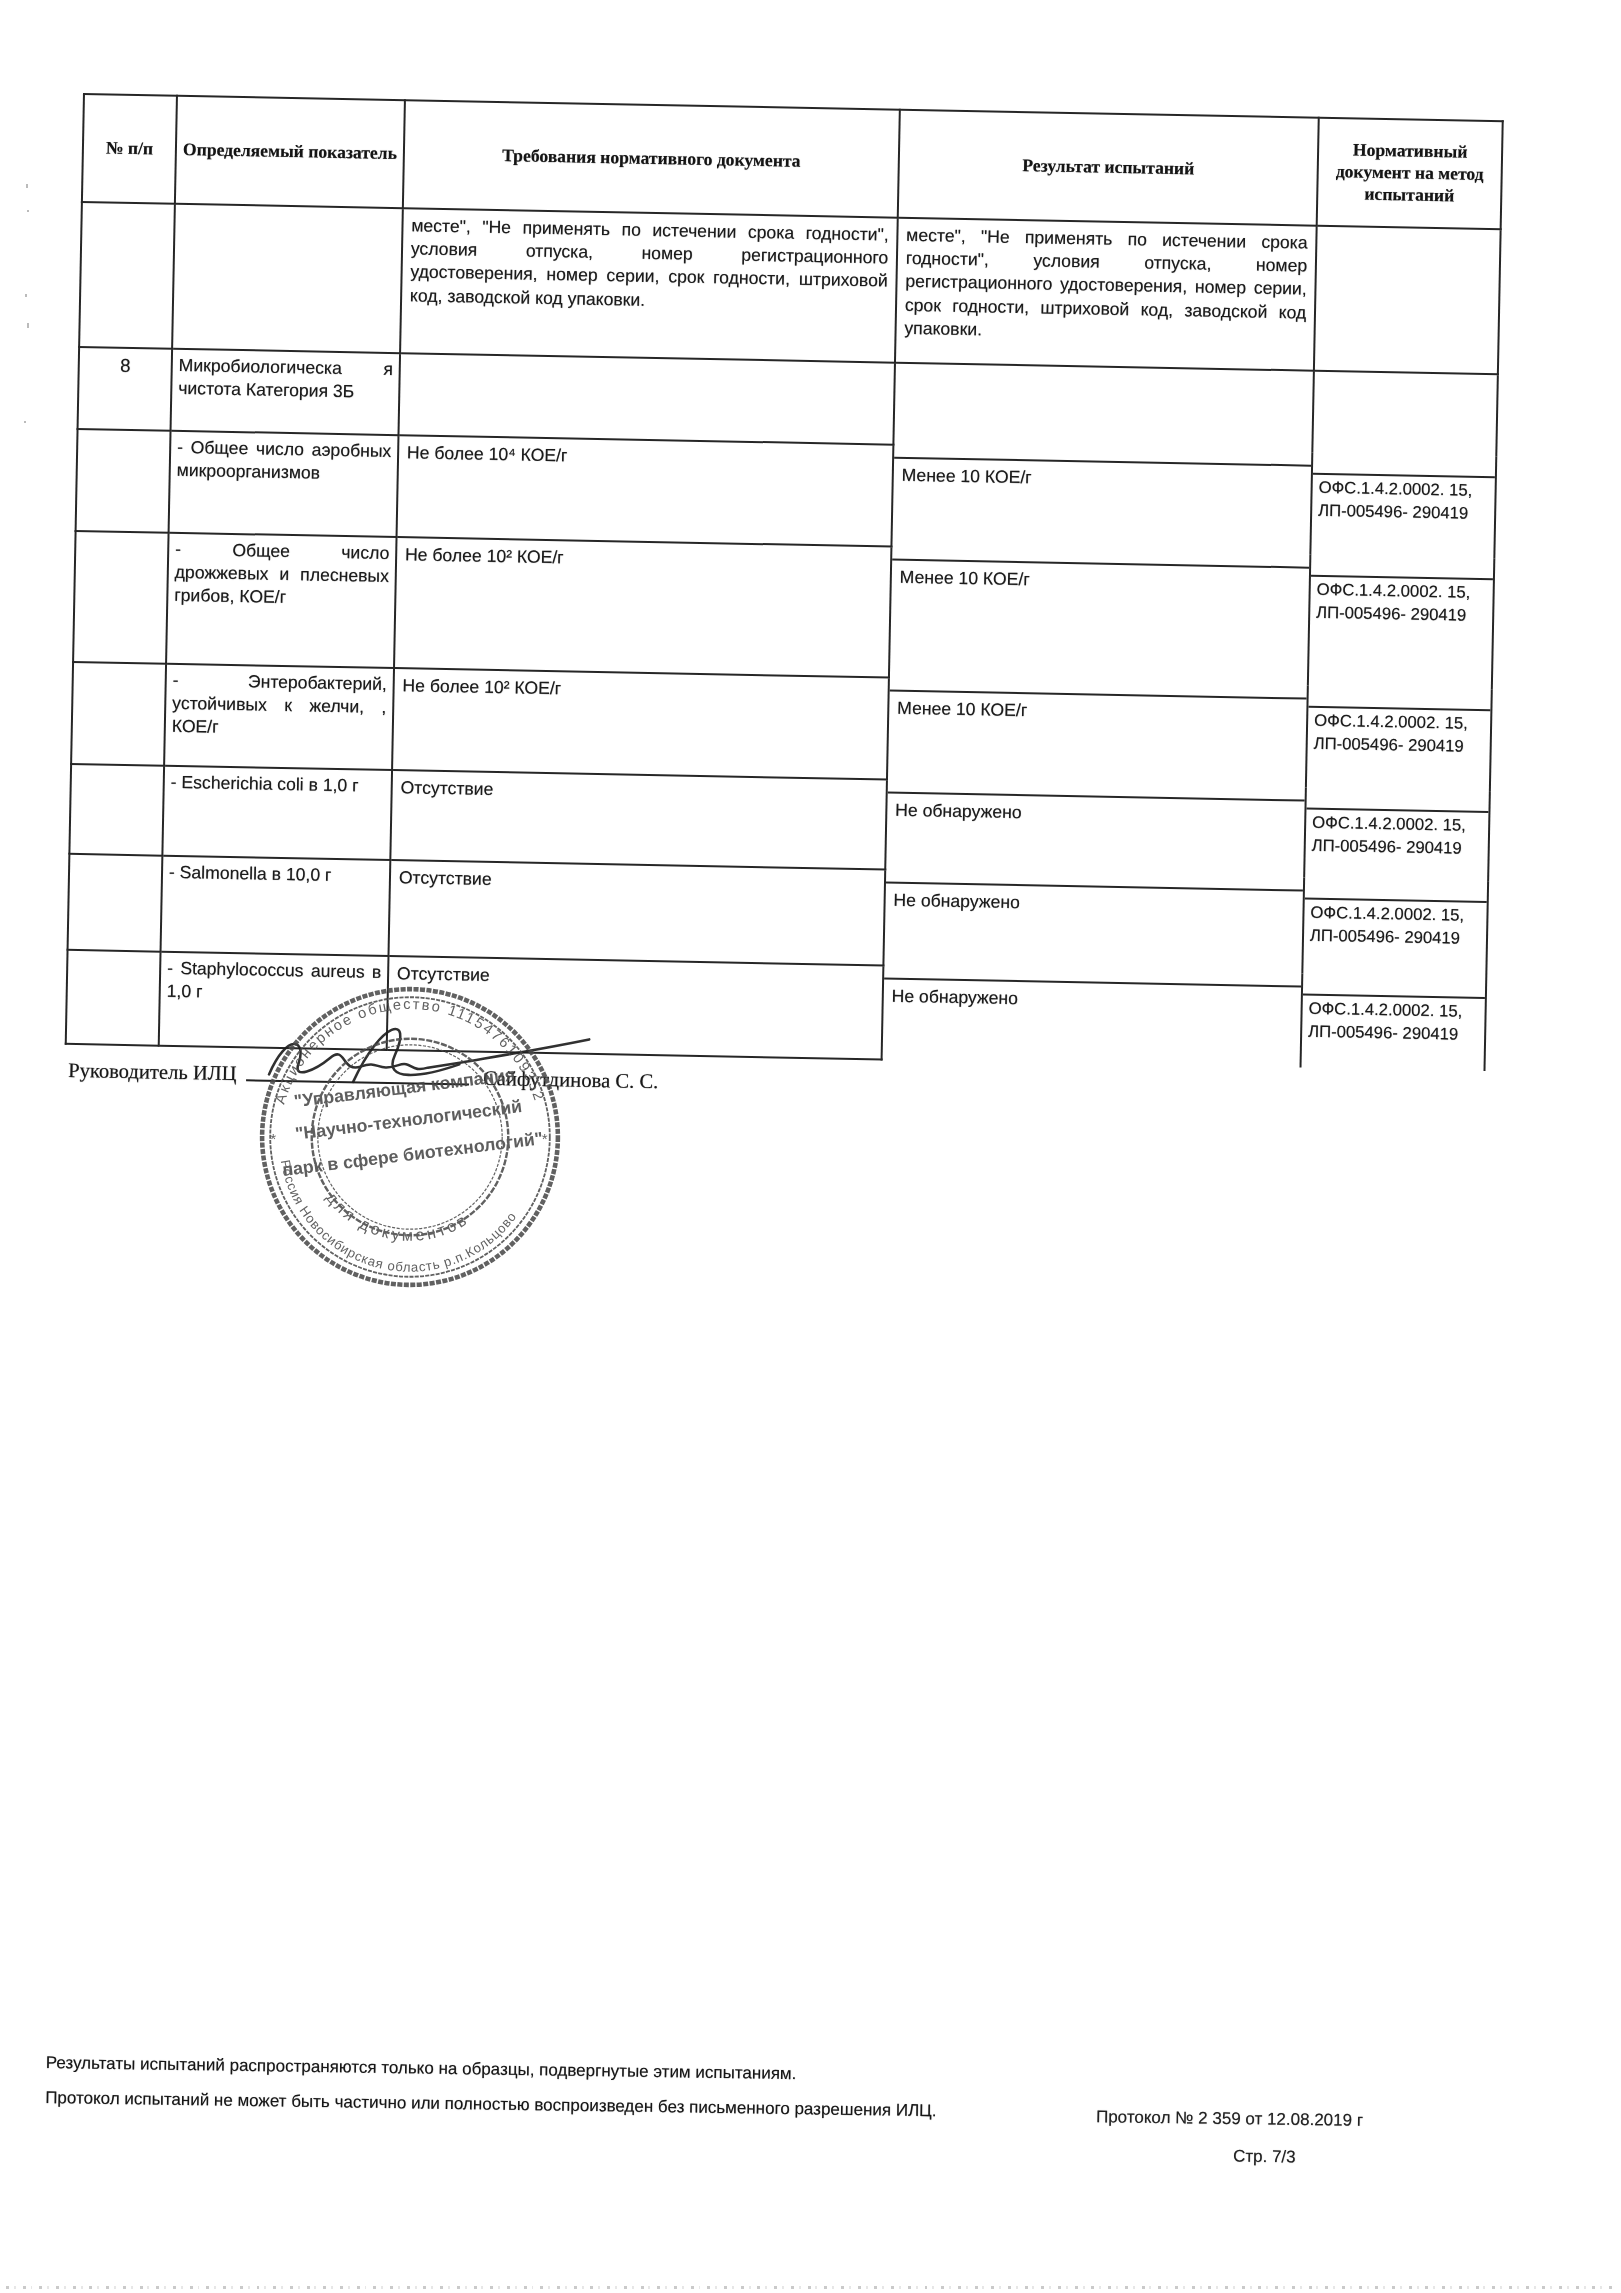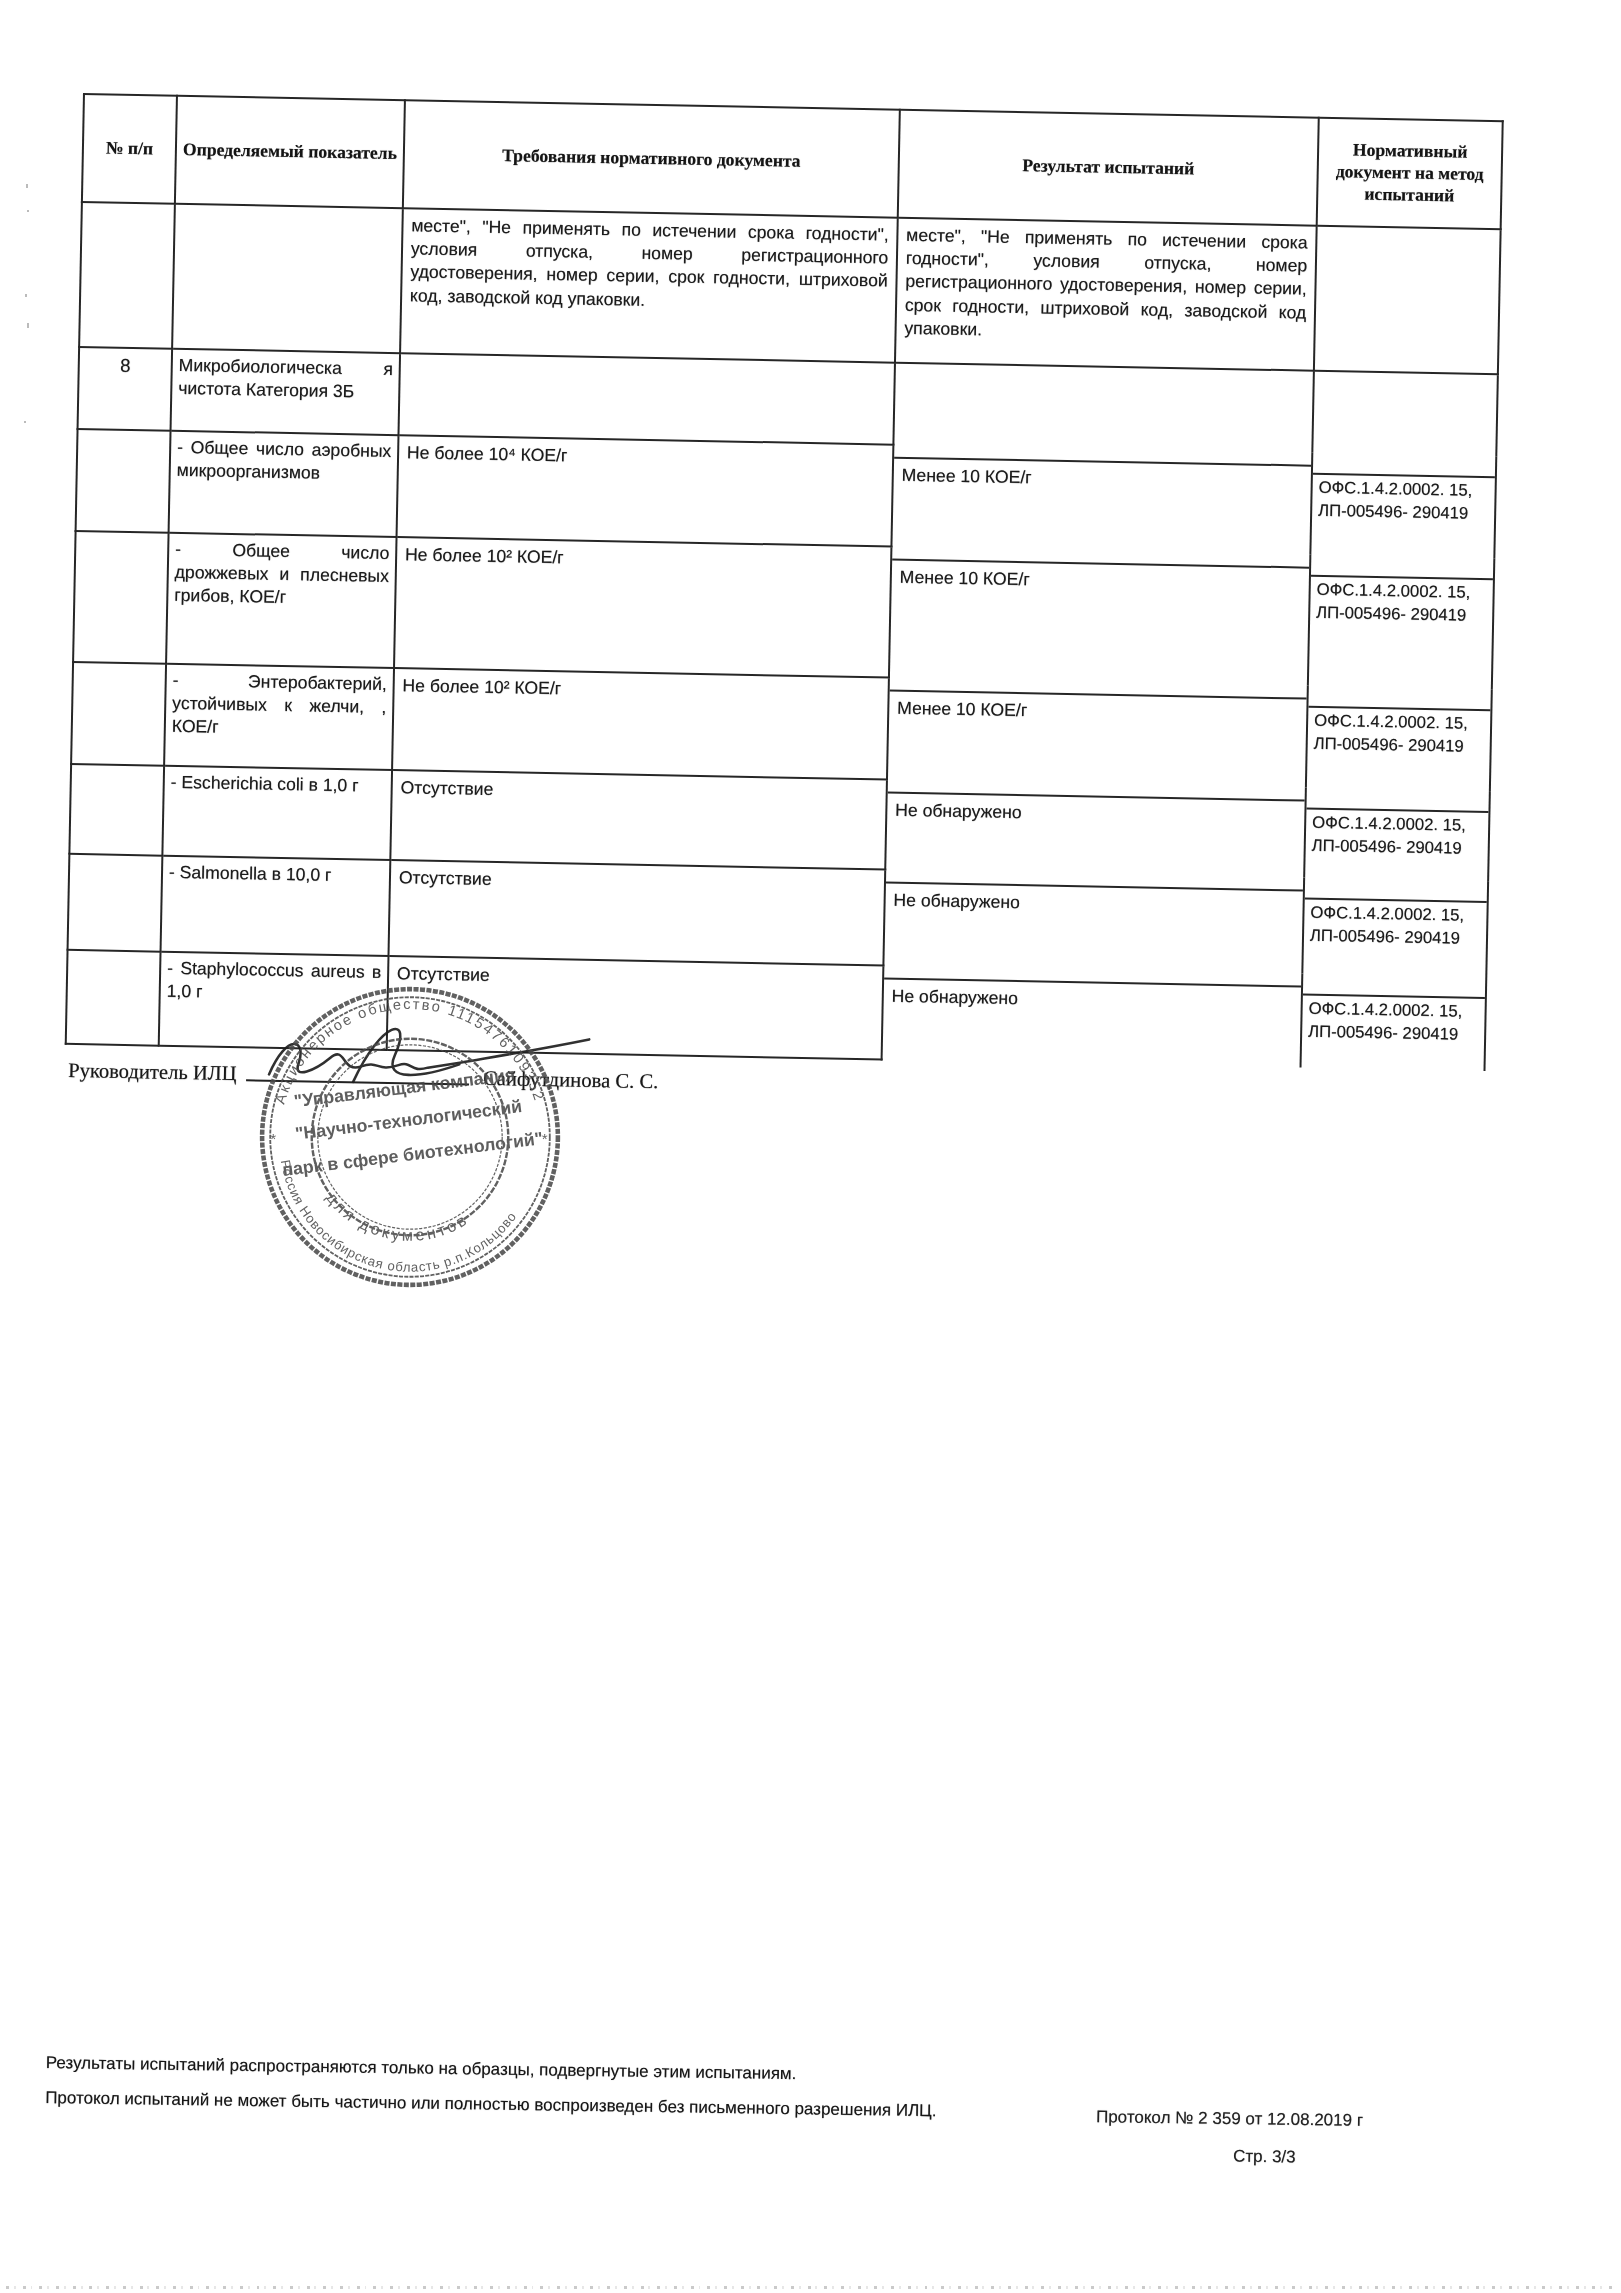--- a/index.html
+++ b/index.html
@@ -270,21 +270,21 @@
       <text x="150" y="178">парк в сфере биотехнологий"</text>
     </g>
   </svg>
 
   <div class="footnote">
     <div>Результаты испытаний распространяются только на образцы, подвергнутые этим испытаниям.</div>
     <div>Протокол испытаний не может быть частично или полностью воспроизведен без письменного разрешения ИЛЦ.</div>
   </div>
 
   <div class="proto-ref">Протокол № 2 359 от 12.08.2019 г</div>
-  <div class="page-ref">Стр. 3/3</div>
+  <div class="page-ref">Стр. 7/3</div>
 
   <div class="noise-bottom"></div>
   <div class="speck sp1"></div>
   <div class="speck sp2"></div>
   <div class="speck sp3"></div>
   <div class="speck sp4"></div>
   <div class="speck sp5"></div>
 
 </div>
 

